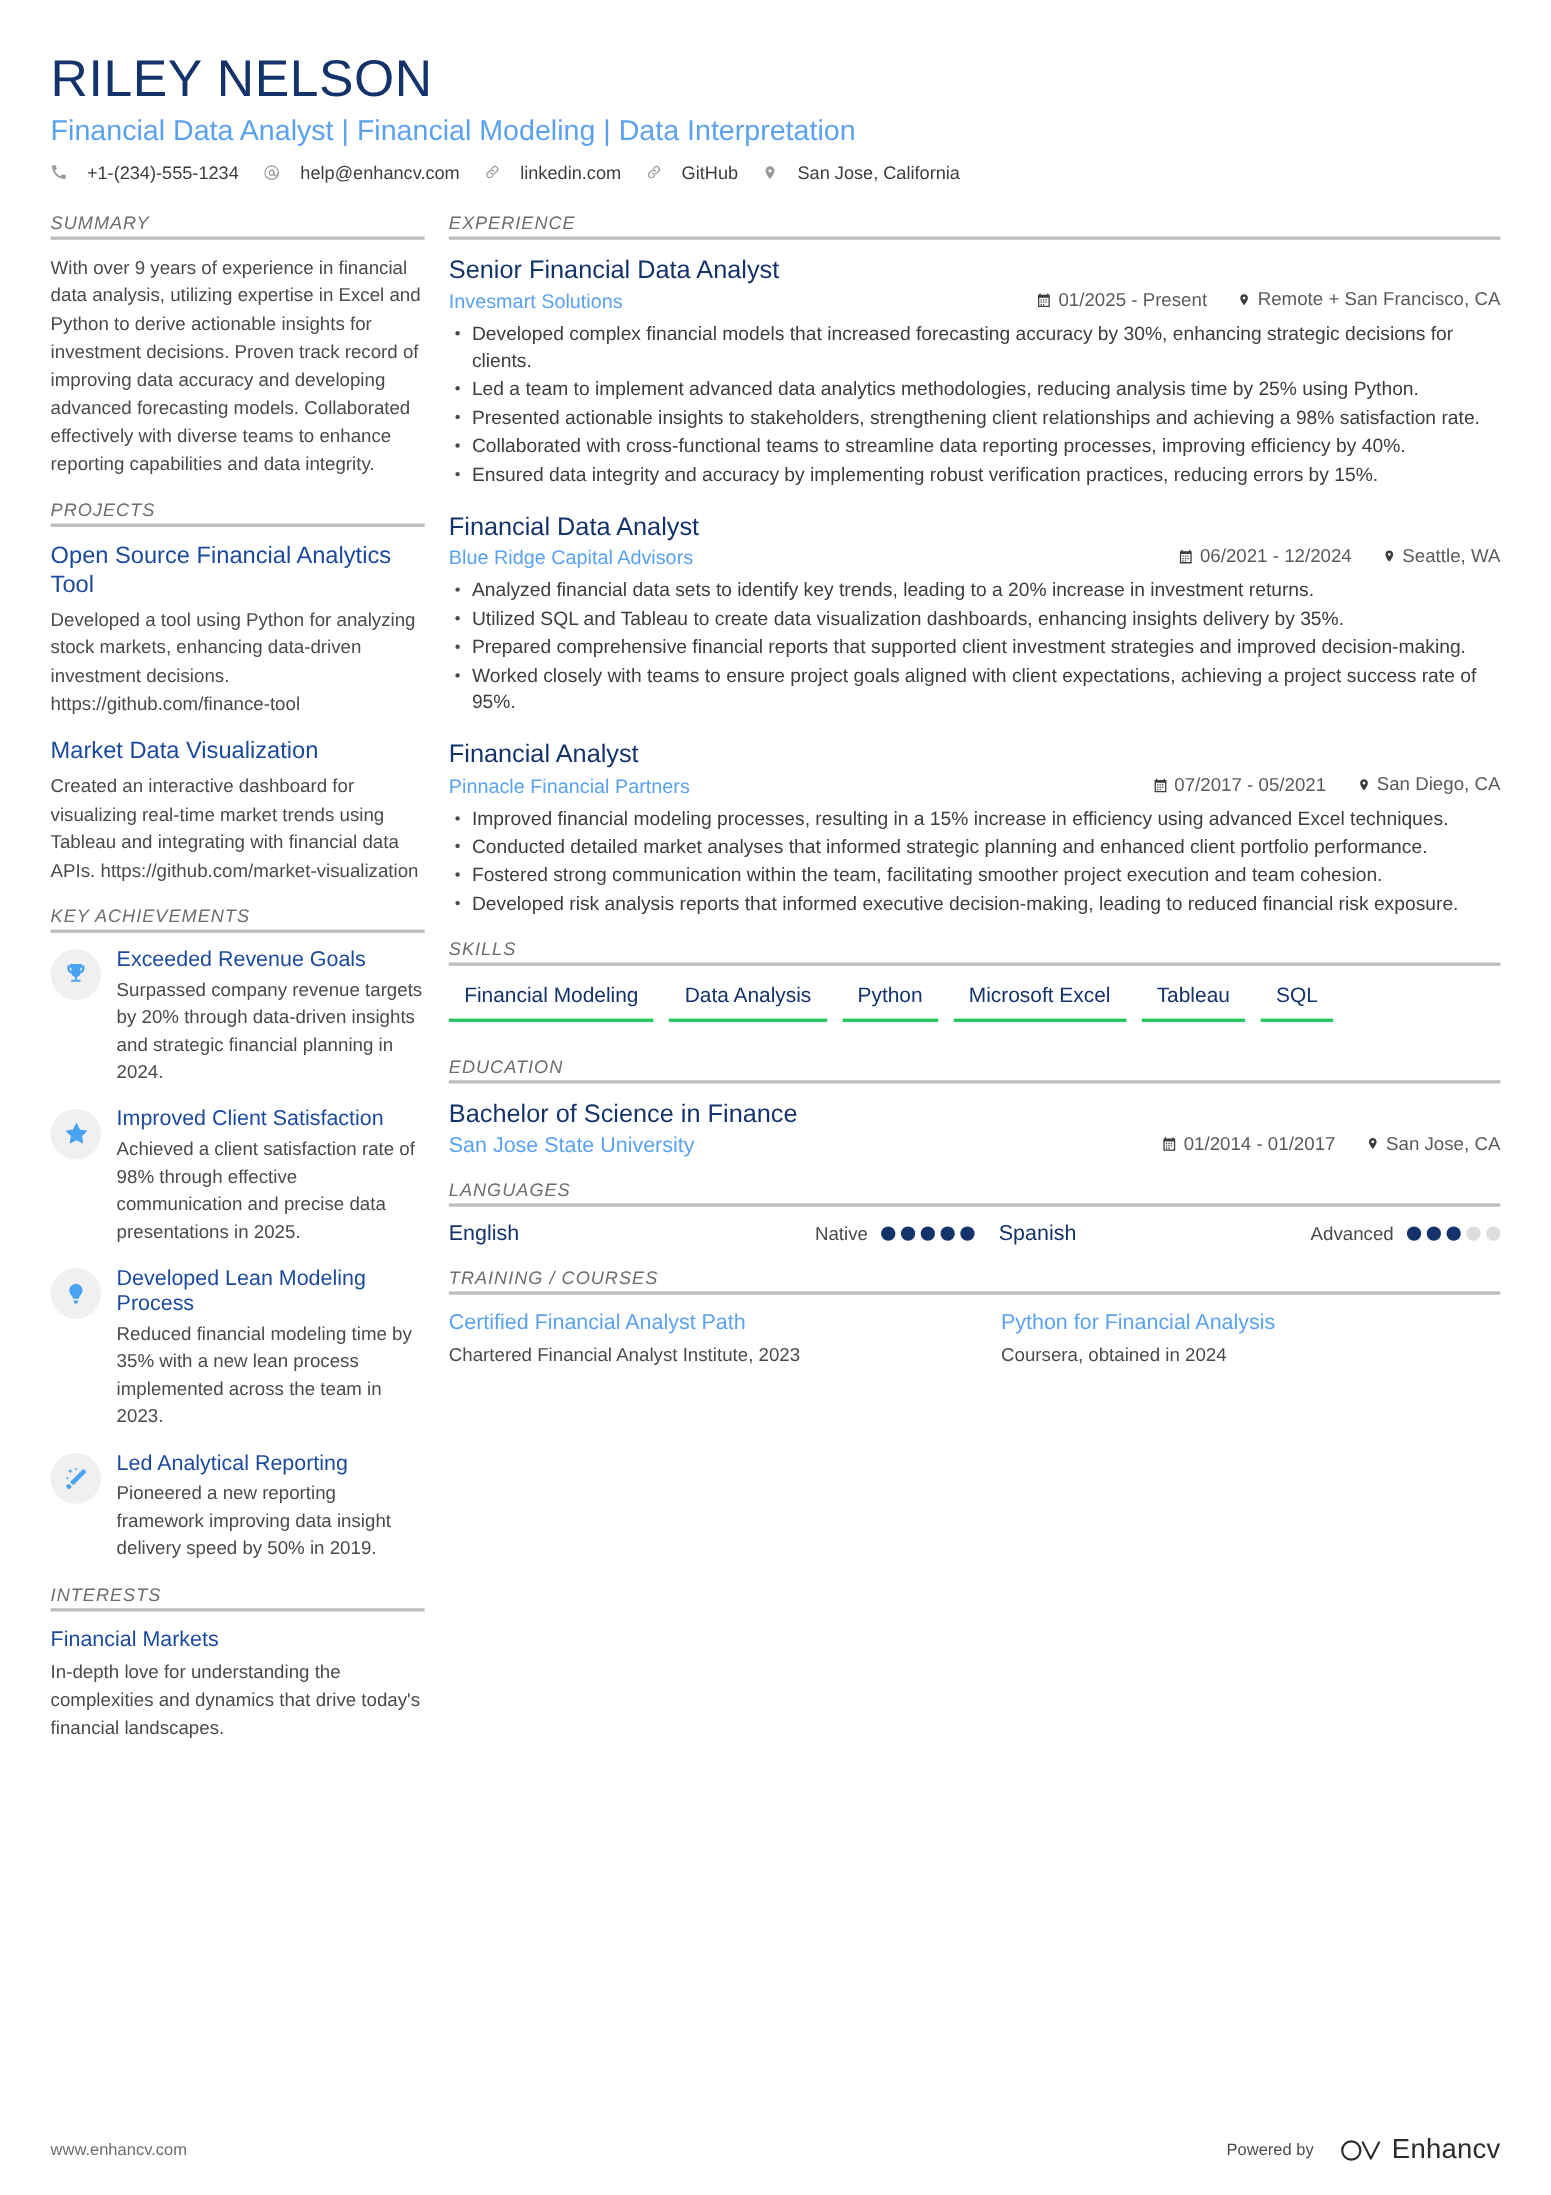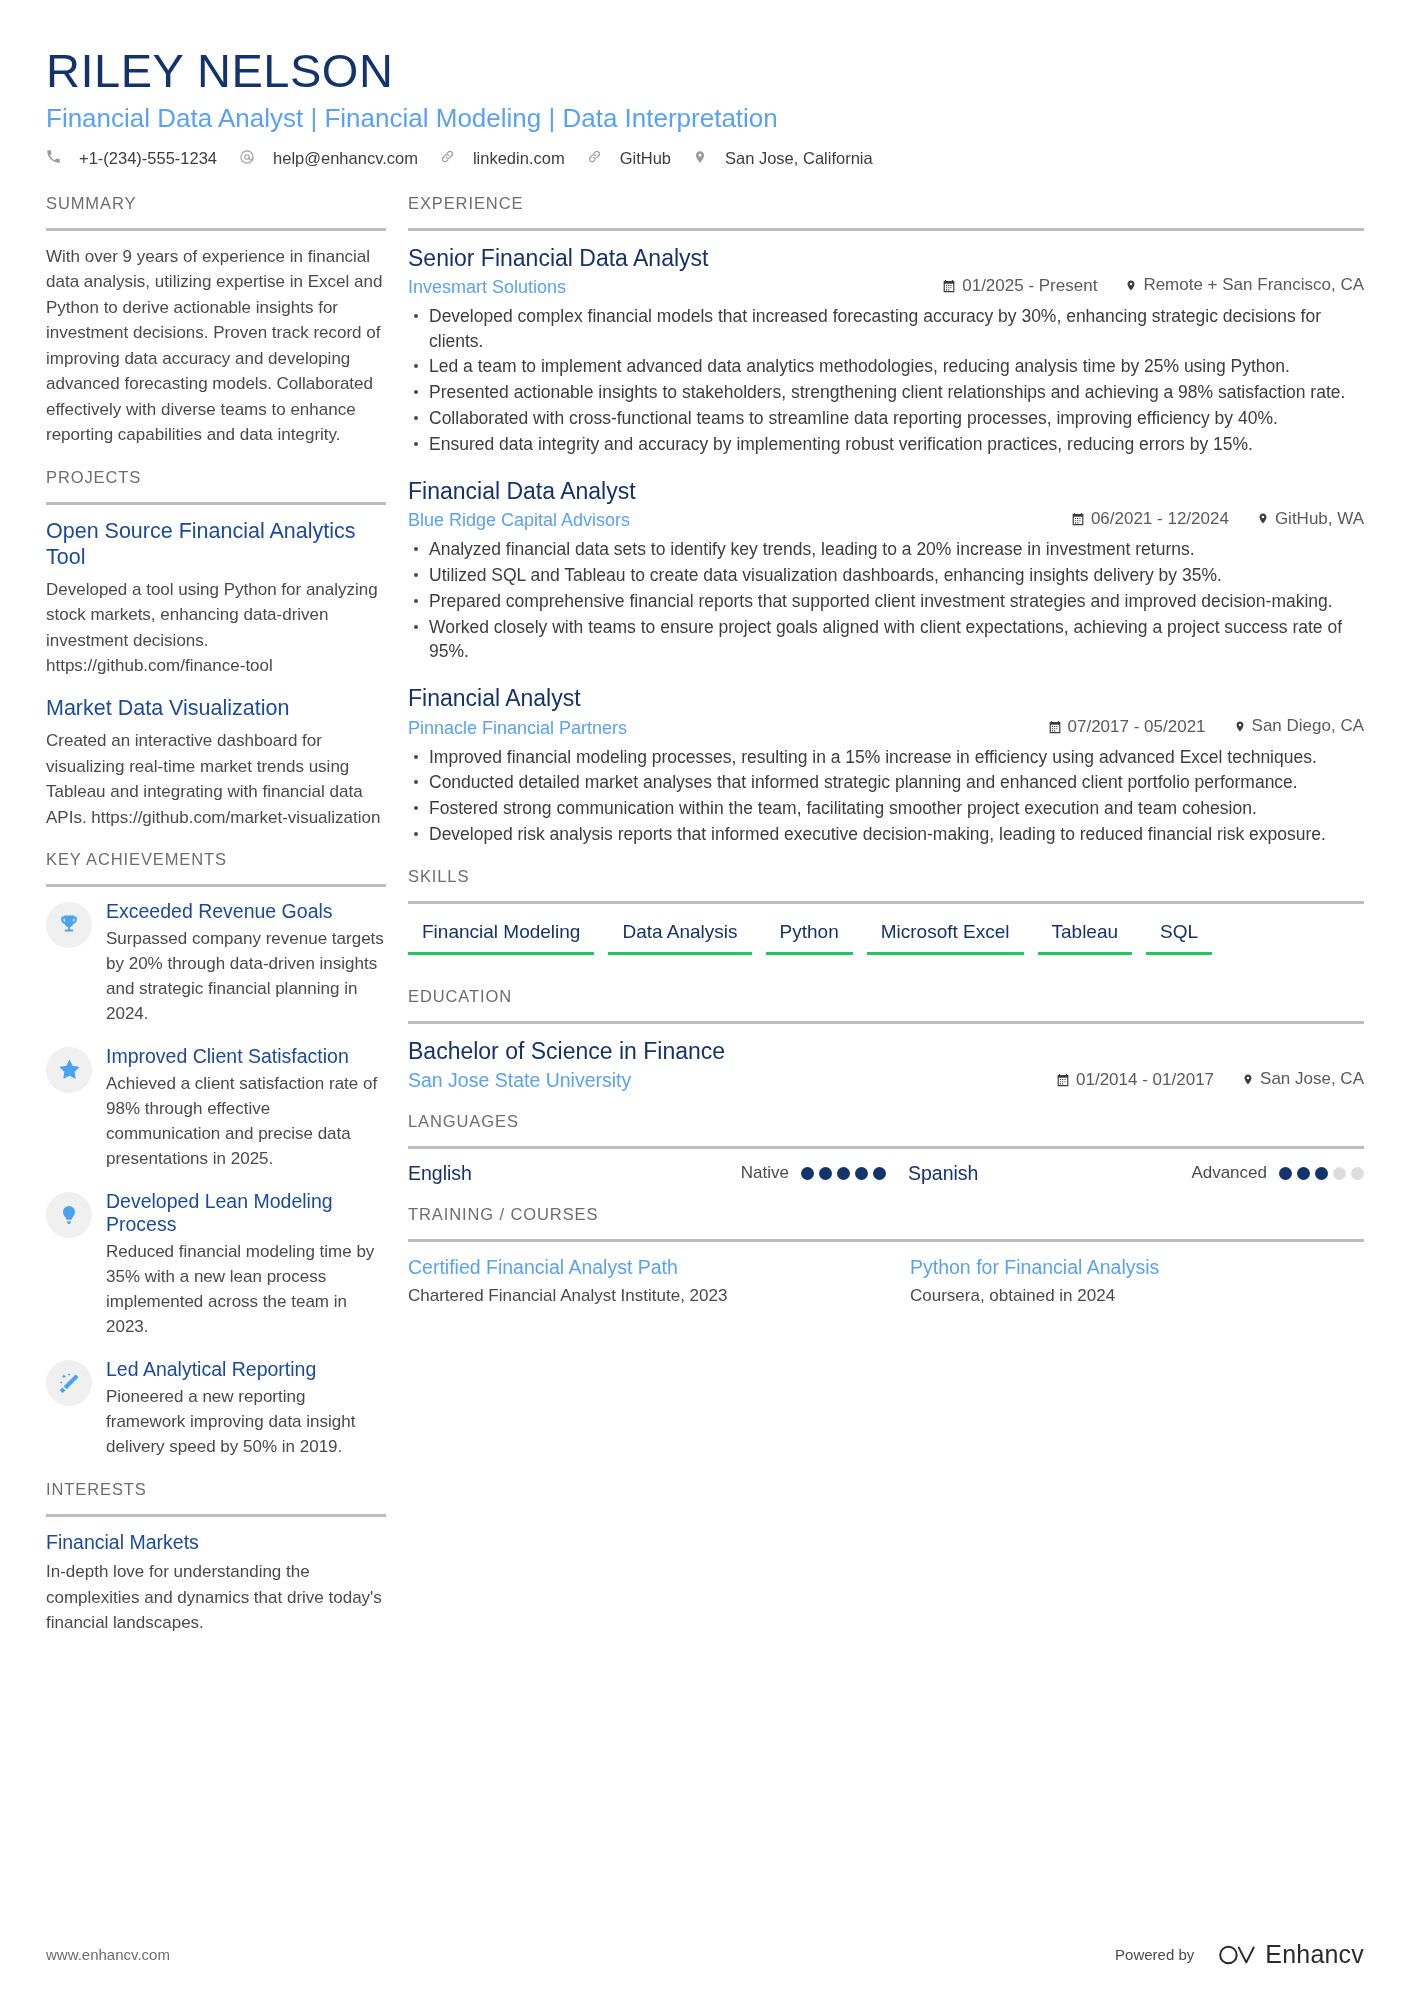--- a/index.html
+++ b/index.html
@@ -59,21 +59,22 @@
   .col-left { width: 340px; flex: 0 0 340px; }
   .col-right { flex: 1 1 auto; min-width: 0; }
 
   
   .sec { margin-bottom: 20px; }
   .sec-title {
     font-size: 16.5px;
     letter-spacing: 0.9px;
     color: #6d6d6d;
     font-weight: 400;
-    padding-bottom: 15px;
+    padding-bottom: 2px;
+    font-style: italic;
   }
   .sec-rule {
     height: 3px;
     background: #bdbdbd;
     width: 100%;
     margin-bottom: 13px;
   }
 
   
   .body-text {
@@ -423,21 +424,21 @@
                   </svg>
               </span>
               <span>06/2021 - 12/2024</span>
             </span>
             <span class="job-loc">
               <span class="ic">
                 <svg width="12" height="15" viewBox="0 0 24 24" fill="currentColor">
                     <path d="M12 2C8.1 2 5 5.1 5 9c0 5.2 7 13 7 13s7-7.8 7-13c0-3.9-3.1-7-7-7zm0 9.5A2.5 2.5 0 1 1 12 6.5a2.5 2.5 0 0 1 0 5z"></path>
                   </svg>
               </span>
-              <span>GitHub, WA</span>
+              <span>Seattle, WA</span>
             </span>
           </div>
           <ul class="bullets">
             <li>Analyzed financial data sets to identify key trends, leading to a 20% increase in investment returns.</li>
             <li>Utilized SQL and Tableau to create data visualization dashboards, enhancing insights delivery by 35%.</li>
             <li>Prepared comprehensive financial reports that supported client investment strategies and improved decision-making.</li>
             <li>Worked closely with teams to ensure project goals aligned with client expectations, achieving a project success rate of 95%.</li>
           </ul>
         </div>
 

